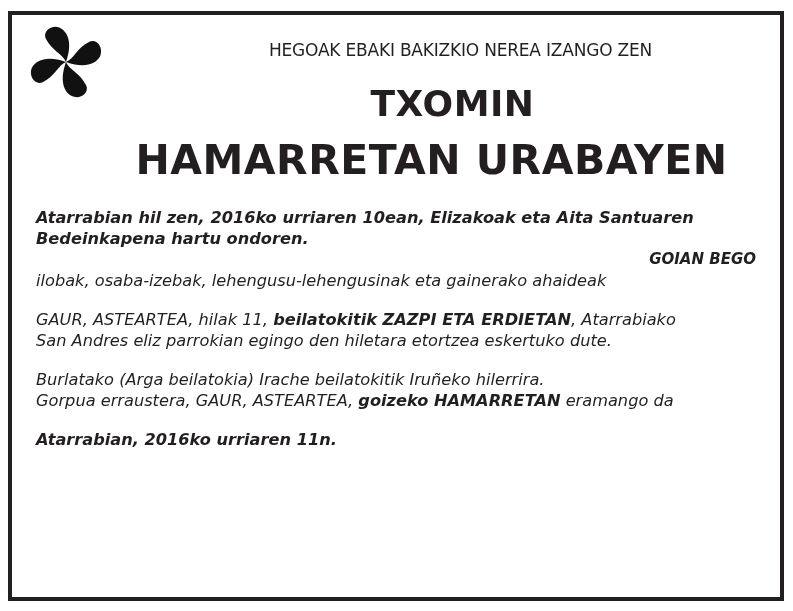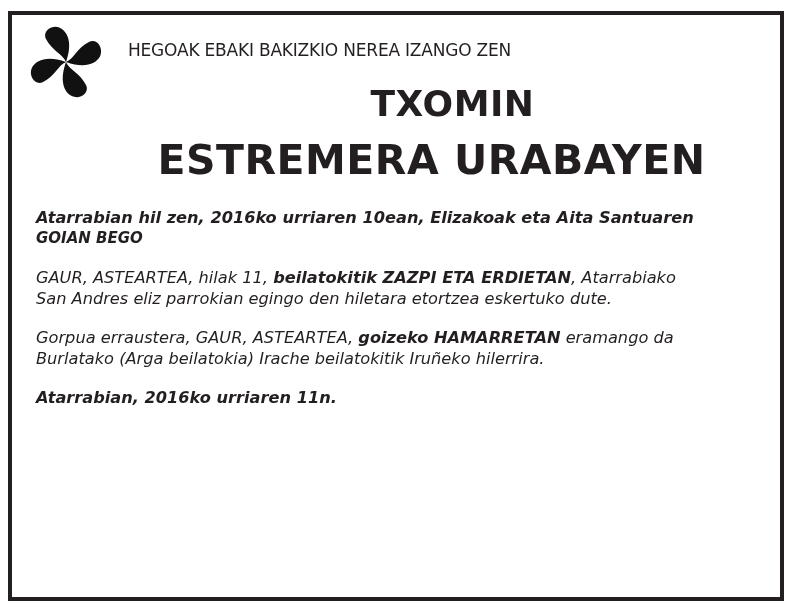--- a/index.html
+++ b/index.html
@@ -1,53 +1,55 @@
 <!DOCTYPE html>
 <html><head>
 <meta charset="utf-8">
 <style>
   html, body { margin: 0; padding: 0; background: #ffffff; }
   body { width: 793px; height: 611px; position: relative; overflow: hidden;
          font-family: "DejaVu Sans", sans-serif; color: #231f20; }
   .frame { position: absolute; left: 8px; top: 11px; width: 768px; height: 582px;
            border: 4px solid #231f20; background: #fff; }
   .logo { position: absolute; left: 27px; top: 23px; width: 78px; height: 78px; }
-  .motto { position: absolute; left: 0; right: 0; top: 40px; padding-left: 128px; text-align: left;
+  .motto { position: absolute; left: 0; right: 0; top: 40px; padding-left: 128px; text-align: center;
            font-size: 17px; letter-spacing: -0.2px; }
   .name1, .name2 { position: absolute; left: 0; right: 0; text-align: center; font-weight: bold; letter-spacing: 0.5px; }
   .name1 { top: 83px; font-size: 36px; padding-left: 112px; }
   .name2 { top: 136px; font-size: 41px; padding-left: 70px; }
   .body { position: absolute; left: 36px; top: 207px; width: 720px; font-size: 16.2px; line-height: 21px; font-style: italic; }
   .p { margin: 0; }
   .b { font-weight: bold; }
-  .center { text-align: left; }
+  .center { text-align: right; }
   .gap { height: 18px; }
 </style>
 </head>
 <body>
 
 <div class="frame"></div>
 
 <svg class="logo" viewBox="-50 -50 100 100">
   <g fill="#111">
     <path d="M0 0 C -4 -10, -18 -14, -26 -30 C -30 -40, -18 -48, -8 -44 C 4 -38, 8 -22, 0 0 Z"></path>
     <path d="M0 0 C -4 -10, -18 -14, -26 -30 C -30 -40, -18 -48, -8 -44 C 4 -38, 8 -22, 0 0 Z" transform="rotate(90)"></path>
     <path d="M0 0 C -4 -10, -18 -14, -26 -30 C -30 -40, -18 -48, -8 -44 C 4 -38, 8 -22, 0 0 Z" transform="rotate(180)"></path>
     <path d="M0 0 C -4 -10, -18 -14, -26 -30 C -30 -40, -18 -48, -8 -44 C 4 -38, 8 -22, 0 0 Z" transform="rotate(270)"></path>
   </g>
 </svg>
 
 <div class="motto">HEGOAK EBAKI BAKIZKIO NEREA IZANGO ZEN</div>
 <div class="name1">TXOMIN</div>
-<div class="name2">ESTREMERA URABAYEN</div>
+<div class="name2">HAMARRETAN URABAYEN</div>
 
 <div class="body">
   <p class="p b">Atarrabian hil zen, 2016ko urriaren 10ean, Elizakoak eta Aita Santuaren</p>
+  <p class="p b">Bedeinkapena hartu ondoren.</p>
   <p class="p b center" style="font-size:15px">GOIAN BEGO</p>
+  <p class="p">ilobak, osaba-izebak, lehengusu-lehengusinak eta gainerako ahaideak</p>
   <div class="gap"></div>
   <p class="p"><span>GAUR, ASTEARTEA, hilak 11, </span><span class="b">beilatokitik ZAZPI ETA ERDIETAN</span><span>, Atarrabiako</span></p>
   <p class="p">San Andres eliz parrokian egingo den hiletara etortzea eskertuko dute.</p>
   <div class="gap"></div>
+  <p class="p">Burlatako (Arga beilatokia) Irache beilatokitik Iruñeko hilerrira.</p>
   <p class="p"><span>Gorpua erraustera, GAUR, ASTEARTEA, </span><span class="b">goizeko HAMARRETAN</span><span> eramango da</span></p>
-  <p class="p">Burlatako (Arga beilatokia) Irache beilatokitik Iruñeko hilerrira.</p>
   <div class="gap"></div>
   <p class="p b">Atarrabian, 2016ko urriaren 11n.</p>
 </div>
 
 </body></html>

